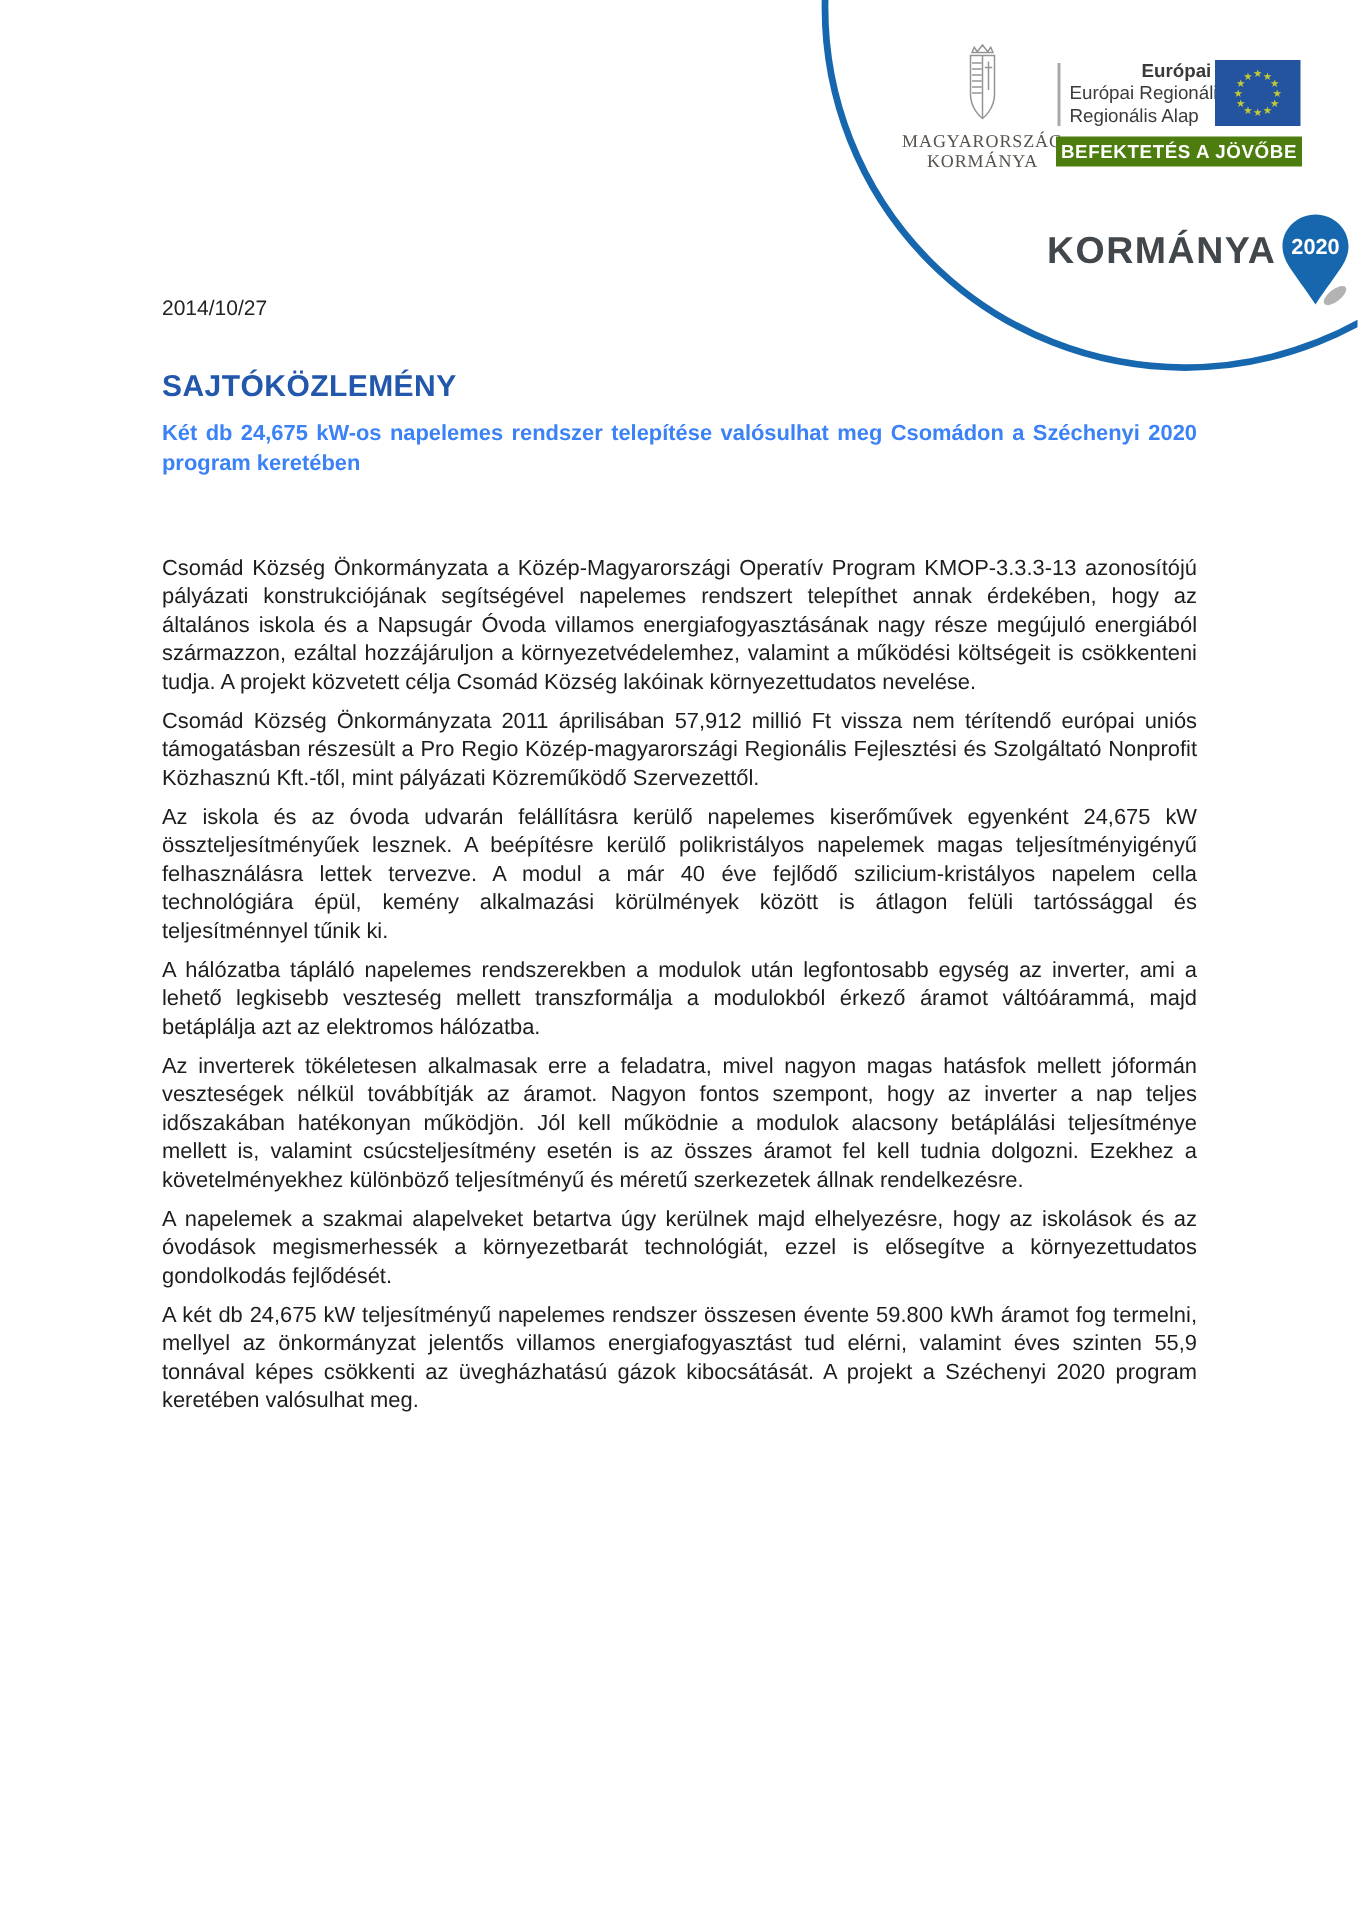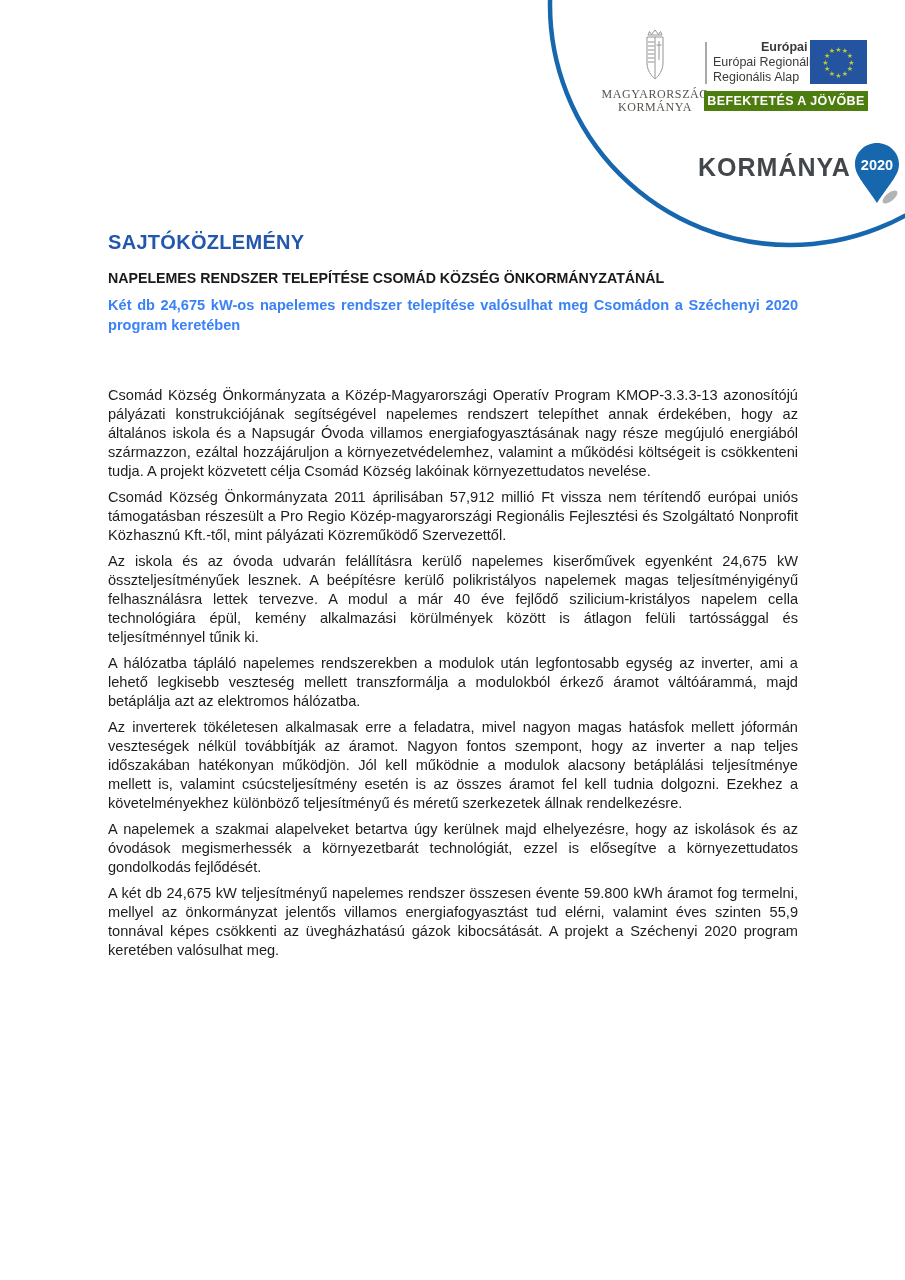--- a/index.html
+++ b/index.html
@@ -107,22 +107,22 @@
 <div class="szechenyi">
   <span class="wordmark">KORMÁNYA</span>
   <svg width="48" height="64" viewBox="0 0 48 64">
     <ellipse cx="36" cy="55" rx="9" ry="4" fill="#b3b3b3" transform="rotate(-38 36 55)"></ellipse>
     <path d="M23 1 C35 1 45 10.5 45 22 C45 33 37.5 39 23 61 C8.5 39 1 33 1 22 C1 10.5 11 1 23 1 Z" fill="#1767ae"></path>
     <text x="23" y="27.5" text-anchor="middle" fill="#ffffff" font-size="14.5" font-weight="bold" font-family="'Liberation Sans',sans-serif">2020</text>
   </svg>
 </div>
 
 <div class="doc">
+  <div class="doc-date">2014/10/27</div>
   <div class="doc-title">SAJTÓKÖZLEMÉNY</div>
-  <div class="doc-headline">NAPELEMES RENDSZER TELEPÍTÉSE CSOMÁD KÖZSÉG ÖNKORMÁNYZATÁNÁL</div>
   <div class="doc-lead">Két db 24,675 kW-os napelemes rendszer telepítése valósulhat meg Csomádon a Széchenyi 2020 program keretében</div>
   <div class="doc-body">
     <p>Csomád Község Önkormányzata a Közép-Magyarországi Operatív Program KMOP-3.3.3-13 azonosítójú pályázati konstrukciójának segítségével napelemes rendszert telepíthet annak érdekében, hogy az általános iskola és a Napsugár Óvoda villamos energiafogyasztásának nagy része megújuló energiából származzon, ezáltal hozzájáruljon a környezetvédelemhez, valamint a működési költségeit is csökkenteni tudja. A projekt közvetett célja Csomád Község lakóinak környezettudatos nevelése.</p>
     <p>Csomád Község Önkormányzata 2011 áprilisában 57,912 millió Ft vissza nem térítendő európai uniós támogatásban részesült a Pro Regio Közép-magyarországi Regionális Fejlesztési és Szolgáltató Nonprofit Közhasznú Kft.-től, mint pályázati Közreműködő Szervezettől.</p>
     <p>Az iskola és az óvoda udvarán felállításra kerülő napelemes kiserőművek egyenként 24,675 kW összteljesítményűek lesznek. A beépítésre kerülő polikristályos napelemek magas teljesítményigényű felhasználásra lettek tervezve. A modul a már 40 éve fejlődő szilicium-kristályos napelem cella technológiára épül, kemény alkalmazási körülmények között is átlagon felüli tartóssággal és teljesítménnyel tűnik ki.</p>
     <p>A hálózatba tápláló napelemes rendszerekben a modulok után legfontosabb egység az inverter, ami a lehető legkisebb veszteség mellett transzformálja a modulokból érkező áramot váltóárammá, majd betáplálja azt az elektromos hálózatba.</p>
     <p>Az inverterek tökéletesen alkalmasak erre a feladatra, mivel nagyon magas hatásfok mellett jóformán veszteségek nélkül továbbítják az áramot. Nagyon fontos szempont, hogy az inverter a nap teljes időszakában hatékonyan működjön. Jól kell működnie a modulok alacsony betáplálási teljesítménye mellett is, valamint csúcsteljesítmény esetén is az összes áramot fel kell tudnia dolgozni. Ezekhez a követelményekhez különböző teljesítményű és méretű szerkezetek állnak rendelkezésre.</p>
     <p>A napelemek a szakmai alapelveket betartva úgy kerülnek majd elhelyezésre, hogy az iskolások és az óvodások megismerhessék a környezetbarát technológiát, ezzel is elősegítve a környezettudatos gondolkodás fejlődését.</p>
     <p>A két db 24,675 kW teljesítményű napelemes rendszer összesen évente 59.800 kWh áramot fog termelni, mellyel az önkormányzat jelentős villamos energiafogyasztást tud elérni, valamint éves szinten 55,9 tonnával képes csökkenti az üvegházhatású gázok kibocsátását. A projekt a Széchenyi 2020 program keretében valósulhat meg.</p>
   </div>

